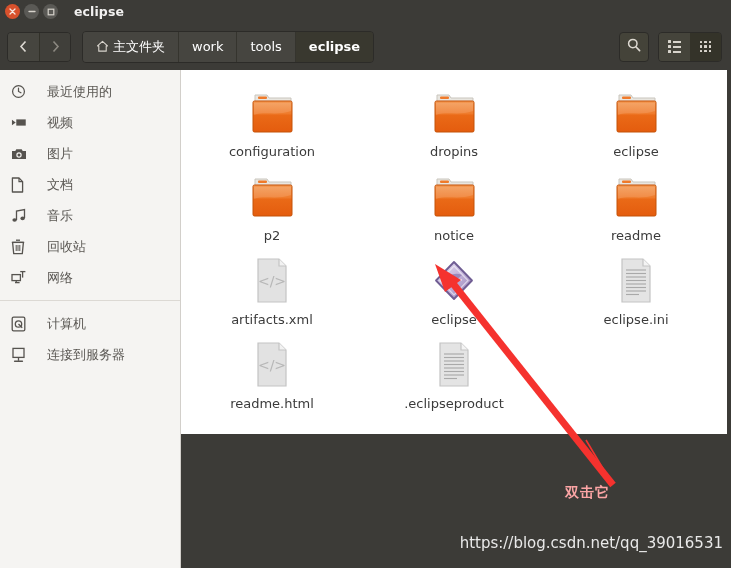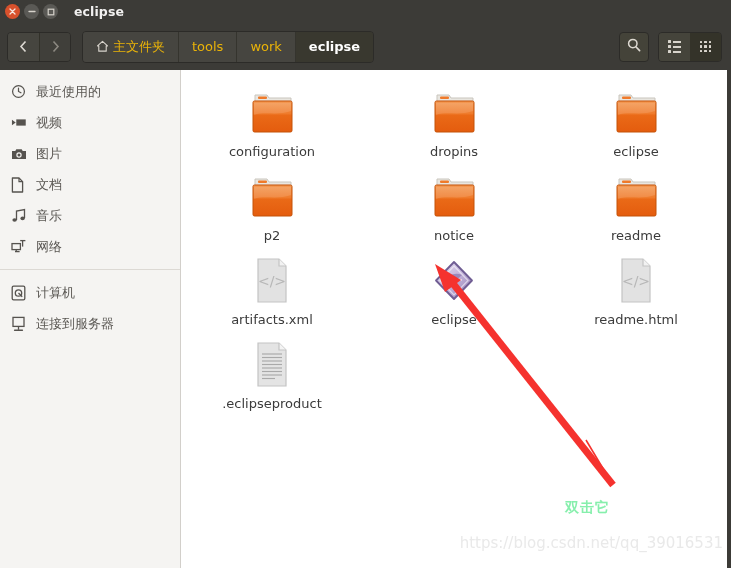--- a/index.html
+++ b/index.html
@@ -71,21 +71,21 @@
     display: flex;
     height: 32px;
     border: 1px solid #2c2b28;
     border-radius: 4px;
     overflow: hidden;
   }
   .crumb {
     display: flex; align-items: center; gap: 3px;
     padding: 0 13px;
     background: #464540;
-    color: #eab308;
+    color: #ffffff;
     font-size: 13px;
     border-right: 1px solid #35342e;
     white-space: nowrap;
   }
   .crumb:last-child { border-right: none; }
   .crumb.active {
     background: #39382f;
     color: #ffffff;
     font-weight: bold;
   }
@@ -138,30 +138,30 @@
     display: flex; align-items: center;
     padding-left: 11px;
     color: #5b5854;
     font-size: 13px;
   }
   .side-item .s-ico {
     width: 22px; display: flex; align-items: center; justify-content: flex-start;
     color: #565350;
     flex: none;
   }
-  .side-item .s-lab { margin-left: 3px; white-space: nowrap; }
+  .side-item .s-lab { margin-left: 14px; white-space: nowrap; }
   .side-sep {
     height: 1px; background: #dcd9d4;
     margin: 7px 0 7px 0;
   }
 
   
   .files {
     position: relative;
-    width: 550px; height: 498px;
+    width: 550px; height: 364px;
     background: #ffffff;
     border-right: 4px solid #3c3b37;
   }
   .grid {
     position: absolute; left: 0; top: 0;
     width: 546px;
     padding: 12px 0 0 0;
     display: grid;
     grid-template-columns: repeat(3, 1fr);
     row-gap: 7px;
@@ -182,22 +182,22 @@
   }
 
   
   .overlay {
     position: absolute; left: 181px; top: 70px;
     width: 550px; height: 498px;
     pointer-events: none;
   }
   .note {
     position: absolute;
-    left: 384px; top: 429px;
-    color: #86efac;
+    left: 384px; top: 414px;
+    color: #fca5a5;
     font-size: 14px;
     font-weight: bold;
     letter-spacing: 1px;
     white-space: nowrap;
   }
   .watermark {
     position: absolute;
     right: 8px; bottom: 16px;
     color: #e9e9e9;
     font-size: 15px;
@@ -248,24 +248,24 @@
     <div class="crumbs">
       <div class="crumb">
         <span class="homeicon">
           <svg width="13" height="13" viewBox="0 0 14 14">
             <path d="M7 1.5 L12.4 6.3 L11 6.3 L11 12 L3 12 L3 6.3 L1.6 6.3 Z" fill="none" stroke="#d8d4cc" stroke-width="1.2" stroke-linejoin="round"></path>
           </svg>
         </span>
         <span>主文件夹</span>
       </div>
       <div class="crumb">
+        <span>work</span>
+      </div>
+      <div class="crumb">
         <span>tools</span>
-      </div>
-      <div class="crumb">
-        <span>work</span>
       </div>
       <div class="crumb active">
         <span>eclipse</span>
       </div>
     </div>
 
     <div class="tb-right">
       <div class="icon-btn">
         <span>
           <svg width="16" height="16" viewBox="0 0 16 16">
@@ -364,20 +364,31 @@
         <span class="s-ico">
           <svg width="16" height="15" viewBox="0 0 16 15">
               <path d="M5.5 12 L5.5 3 L13.5 1.6 L13.5 10" fill="none" stroke="#56534f" stroke-width="1.3"></path>
               <ellipse cx="3.6" cy="12" rx="2.2" ry="1.8" fill="#56534f"></ellipse>
               <ellipse cx="11.6" cy="10.4" rx="2.2" ry="1.8" fill="#56534f"></ellipse>
             </svg>
         </span>
         <span class="s-lab">音乐</span>
       </div>
 
+      <div class="side-item">
+        <span class="s-ico">
+          <svg width="14" height="16" viewBox="0 0 14 16">
+              <path d="M1.6 3.4 L12.4 3.4 L11.3 14.6 L2.7 14.6 Z" fill="none" stroke="#56534f" stroke-width="1.3" stroke-linejoin="round"></path>
+              <path d="M0.8 3.4 L13.2 3.4" stroke="#56534f" stroke-width="1.3"></path>
+              <path d="M5 1.2 L9 1.2" stroke="#56534f" stroke-width="1.3"></path>
+              <path d="M5.2 6 L5.2 12 M7 6 L7 12 M8.8 6 L8.8 12" stroke="#56534f" stroke-width="1"></path>
+            </svg>
+        </span>
+        <span class="s-lab">回收站</span>
+      </div>
 
       <div class="side-item">
         <span class="s-ico">
           <svg width="16" height="15" viewBox="0 0 16 15">
               <rect x="1" y="4.6" width="8.4" height="6" fill="none" stroke="#56534f" stroke-width="1.3"></rect>
               <path d="M11.6 1.6 L11.6 7.6" stroke="#56534f" stroke-width="1.3"></path>
               <path d="M9.2 1.6 L14.4 1.6" stroke="#56534f" stroke-width="1.3"></path>
               <path d="M4 12.6 L8.6 12.6" stroke="#56534f" stroke-width="1.3"></path>
               <path d="M5.2 10.6 L5.2 12.6" stroke="#56534f" stroke-width="1.3"></path>
             </svg>
@@ -517,50 +528,69 @@
               </defs>
               <path d="M25 6 L43 24.5 L25 43 L7 24.5 Z" fill="url(#dg)" stroke="#6f5d93" stroke-width="1.8" stroke-linejoin="round"></path>
               <path d="M25 10 L39 24.5 L25 39 L11 24.5 Z" fill="none" stroke="#ffffff" stroke-width="1.2" opacity=".55"></path>
               <path d="M14 26 C19 19 26 16 33 19 C28 24 22 27 14 26 Z" fill="#8c7ab0" opacity=".75"></path>
               <path d="M16 29 C22 24 28 23 33 24" fill="none" stroke="#f0ecf6" stroke-width="1.6" opacity=".8"></path>
             </svg>
           </div>
           <div class="nm">eclipse</div>
         </div>
 
-
-
-        <div class="cell">
-          <div class="ico">
-            <svg width="42" height="50" viewBox="0 0 42 50">
-              <path d="M7 3 L28 3 L35 10 L35 46 L7 46 Z" fill="#e2e2e2" stroke="#c4c4c4" stroke-width="1.2"></path>
-              <path d="M28 3 L28 10 L35 10" fill="#f2f2f2" stroke="#c4c4c4" stroke-width="1.2"></path>
-              <text x="21" y="30" font-family="DejaVu Sans, sans-serif" font-size="14" fill="#b7b7b7" text-anchor="middle">&lt;/&gt;</text>
-            </svg>
-          </div>
-          <div class="nm">readme.html</div>
-        </div>
-
         <div class="cell">
           <div class="ico">
             <svg width="42" height="50" viewBox="0 0 42 50">
               <path d="M7 3 L28 3 L35 10 L35 46 L7 46 Z" fill="#e4e4e4" stroke="#c4c4c4" stroke-width="1.2"></path>
               <path d="M28 3 L28 10 L35 10" fill="#f4f4f4" stroke="#c4c4c4" stroke-width="1.2"></path>
               <g stroke="#a9a9a9" stroke-width="1.15">
                 <path d="M11 14 L31 14"></path>
                   <path d="M11 17.5 L31 17.5"></path>
                   <path d="M11 21 L31 21"></path>
                 <path d="M11 24.5 L31 24.5"></path>
                   <path d="M11 28 L31 28"></path>
                   <path d="M11 31.5 L31 31.5"></path>
                 <path d="M11 35 L31 35"></path>
                   <path d="M11 38.5 L24 38.5"></path>
               </g>
             </svg>
           </div>
+          <div class="nm">eclipse.ini</div>
+        </div>
+
+
+        <div class="cell">
+          <div class="ico">
+            <svg width="42" height="50" viewBox="0 0 42 50">
+              <path d="M7 3 L28 3 L35 10 L35 46 L7 46 Z" fill="#e2e2e2" stroke="#c4c4c4" stroke-width="1.2"></path>
+              <path d="M28 3 L28 10 L35 10" fill="#f2f2f2" stroke="#c4c4c4" stroke-width="1.2"></path>
+              <text x="21" y="30" font-family="DejaVu Sans, sans-serif" font-size="14" fill="#b7b7b7" text-anchor="middle">&lt;/&gt;</text>
+            </svg>
+          </div>
+          <div class="nm">readme.html</div>
+        </div>
+
+        <div class="cell">
+          <div class="ico">
+            <svg width="42" height="50" viewBox="0 0 42 50">
+              <path d="M7 3 L28 3 L35 10 L35 46 L7 46 Z" fill="#e4e4e4" stroke="#c4c4c4" stroke-width="1.2"></path>
+              <path d="M28 3 L28 10 L35 10" fill="#f4f4f4" stroke="#c4c4c4" stroke-width="1.2"></path>
+              <g stroke="#a9a9a9" stroke-width="1.15">
+                <path d="M11 14 L31 14"></path>
+                  <path d="M11 17.5 L31 17.5"></path>
+                  <path d="M11 21 L31 21"></path>
+                <path d="M11 24.5 L31 24.5"></path>
+                  <path d="M11 28 L31 28"></path>
+                  <path d="M11 31.5 L31 31.5"></path>
+                <path d="M11 35 L31 35"></path>
+                  <path d="M11 38.5 L24 38.5"></path>
+              </g>
+            </svg>
+          </div>
           <div class="nm">.eclipseproduct</div>
         </div>
 
       </div>
     </div>
   </div>
 
   <div class="overlay">
     <svg width="550" height="498" viewBox="0 0 550 498">
       <path d="M432 415 L266 206" stroke="#f5322e" stroke-width="7" stroke-linecap="butt"></path>

